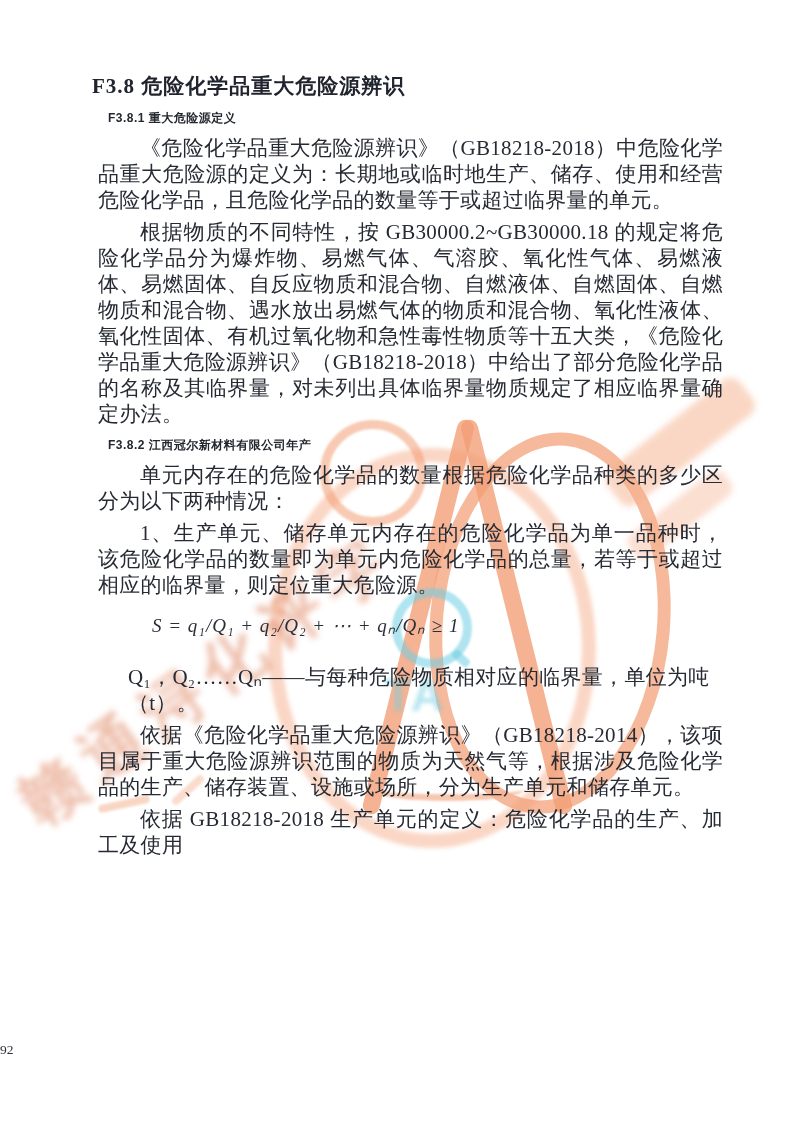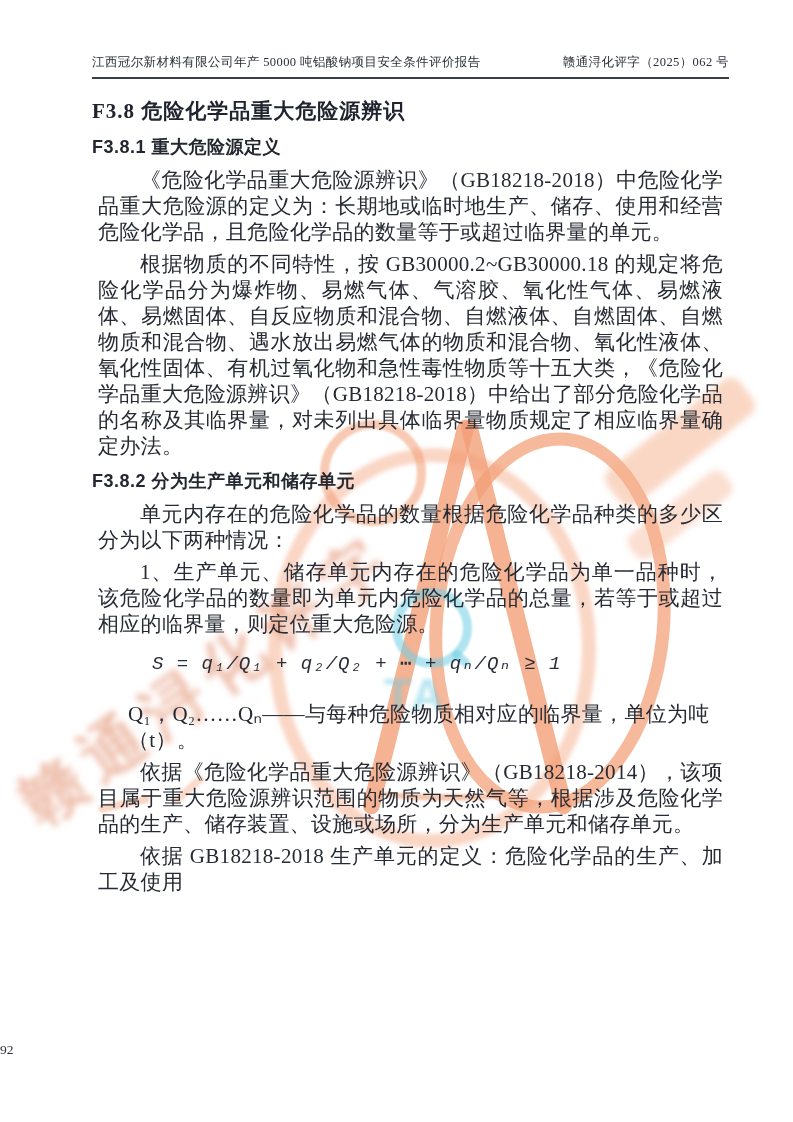--- a/index.html
+++ b/index.html
@@ -67,30 +67,30 @@
   .hdr{
     display:flex;justify-content:space-between;align-items:flex-end;
     font-size:12.5px;letter-spacing:.4px;color:#2b2f38;
     padding-bottom:6px;border-bottom:2px solid #3a3e47;
   }
   h1.title{
     font-size:21px;font-weight:bold;margin:18px 0 10px;color:#20242e;
     font-family:Liberation Serif, serif;letter-spacing:1px;
   }
   h2.sub{
-    font-size:18px;font-weight:bold;margin:10px 0 8px;color:#23272f;
+    font-size:12px;font-weight:bold;margin:10px 16px 8px;color:#23272f;
     font-family:"Liberation Sans",sans-serif;letter-spacing:.5px;
   }
   p.body{
     font-size:21px;line-height:26px;margin:6px;text-align:justify;
     text-indent:2em;letter-spacing:.3px;color:#262a33;
   }
   p.def{text-indent:0;padding-left:30px;text-align:left;}
   .formula{
-    font-family:Liberation Mono, monospace;font-style:italic;font-size:19px;
+    font-family:Liberation Serif, serif;font-style:italic;font-size:19px;
     margin:14px 0 26px 60px;letter-spacing:1px;color:#2a2e38;
   }
   .pageno{
     position:absolute;left:0;right:0;top:1042px;text-align:left;
     font-size:13.5px;color:#2b2f38;z-index:1;
   }
 </style>
 </head>
 <body>
 
@@ -105,34 +105,30 @@
   <div class="wm-text1">赣通浔化评字</div>
   <div class="wm-dash1"></div>
   <div class="wm-dash2"></div>
   <div class="wm-q"></div>
   <div class="wm-ta">TA</div>
   <div class="wm-swoosh"></div>
 </div>
 
 <div class="content">
 
-  <div class="hdr">
-    <span>江西冠尔新材料有限公司年产 50000 吨铝酸钠项目安全条件评价报告</span>
-    <span>赣通浔化评字（2025）062 号</span>
-  </div>
 
   <h1 class="title">F3.8 危险化学品重大危险源辨识</h1>
 
   <h2 class="sub">F3.8.1 重大危险源定义</h2>
 
   <p class="body">《危险化学品重大危险源辨识》（GB18218-2018）中危险化学品重大危险源的定义为：长期地或临时地生产、储存、使用和经营危险化学品，且危险化学品的数量等于或超过临界量的单元。</p>
 
   <p class="body">根据物质的不同特性，按 GB30000.2~GB30000.18 的规定将危险化学品分为爆炸物、易燃气体、气溶胶、氧化性气体、易燃液体、易燃固体、自反应物质和混合物、自燃液体、自燃固体、自燃物质和混合物、遇水放出易燃气体的物质和混合物、氧化性液体、氧化性固体、有机过氧化物和急性毒性物质等十五大类，《危险化学品重大危险源辨识》（GB18218-2018）中给出了部分危险化学品的名称及其临界量，对未列出具体临界量物质规定了相应临界量确定办法。</p>
 
-  <h2 class="sub">F3.8.2 分为生产单元和储存单元</h2>
+  <h2 class="sub">F3.8.2 江西冠尔新材料有限公司年产</h2>
 
   <p class="body">单元内存在的危险化学品的数量根据危险化学品种类的多少区分为以下两种情况：</p>
 
   <p class="body">1、生产单元、储存单元内存在的危险化学品为单一品种时，该危险化学品的数量即为单元内危险化学品的总量，若等于或超过相应的临界量，则定位重大危险源。</p>
 
 
   <div class="formula">S = q₁/Q₁ + q₂/Q₂ + ⋯ + qₙ/Qₙ ≥ 1</div>
 
   <p class="body def">Q₁，Q₂……Qₙ——与每种危险物质相对应的临界量，单位为吨（t）。</p>
 

